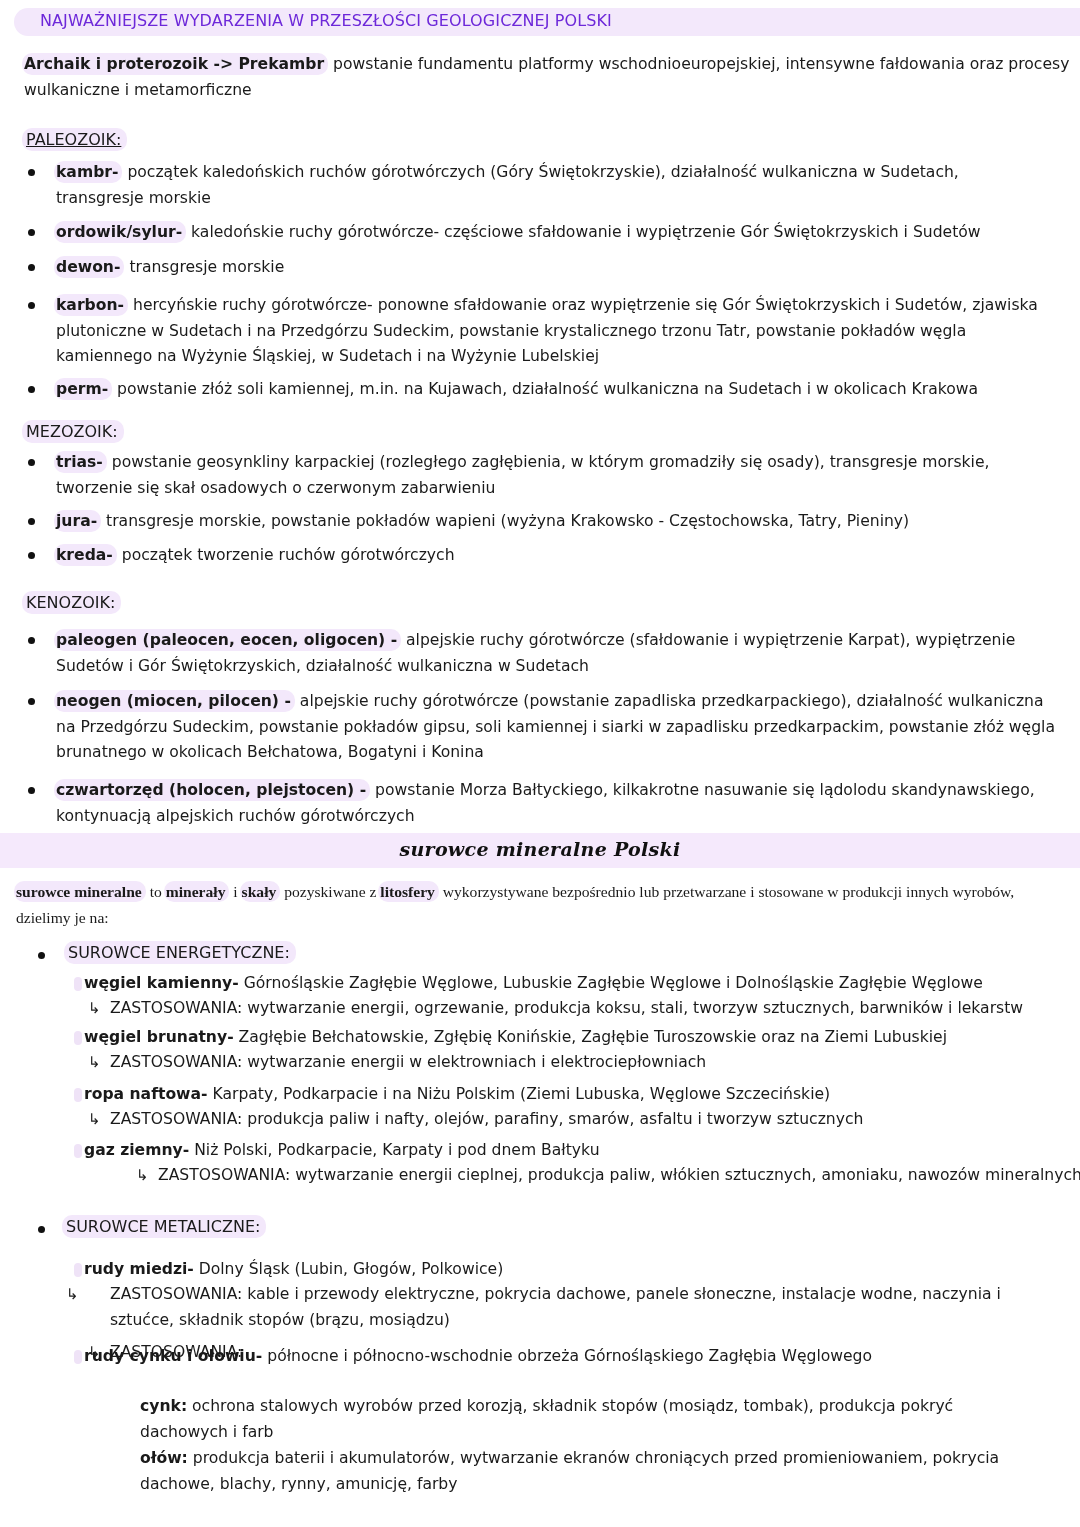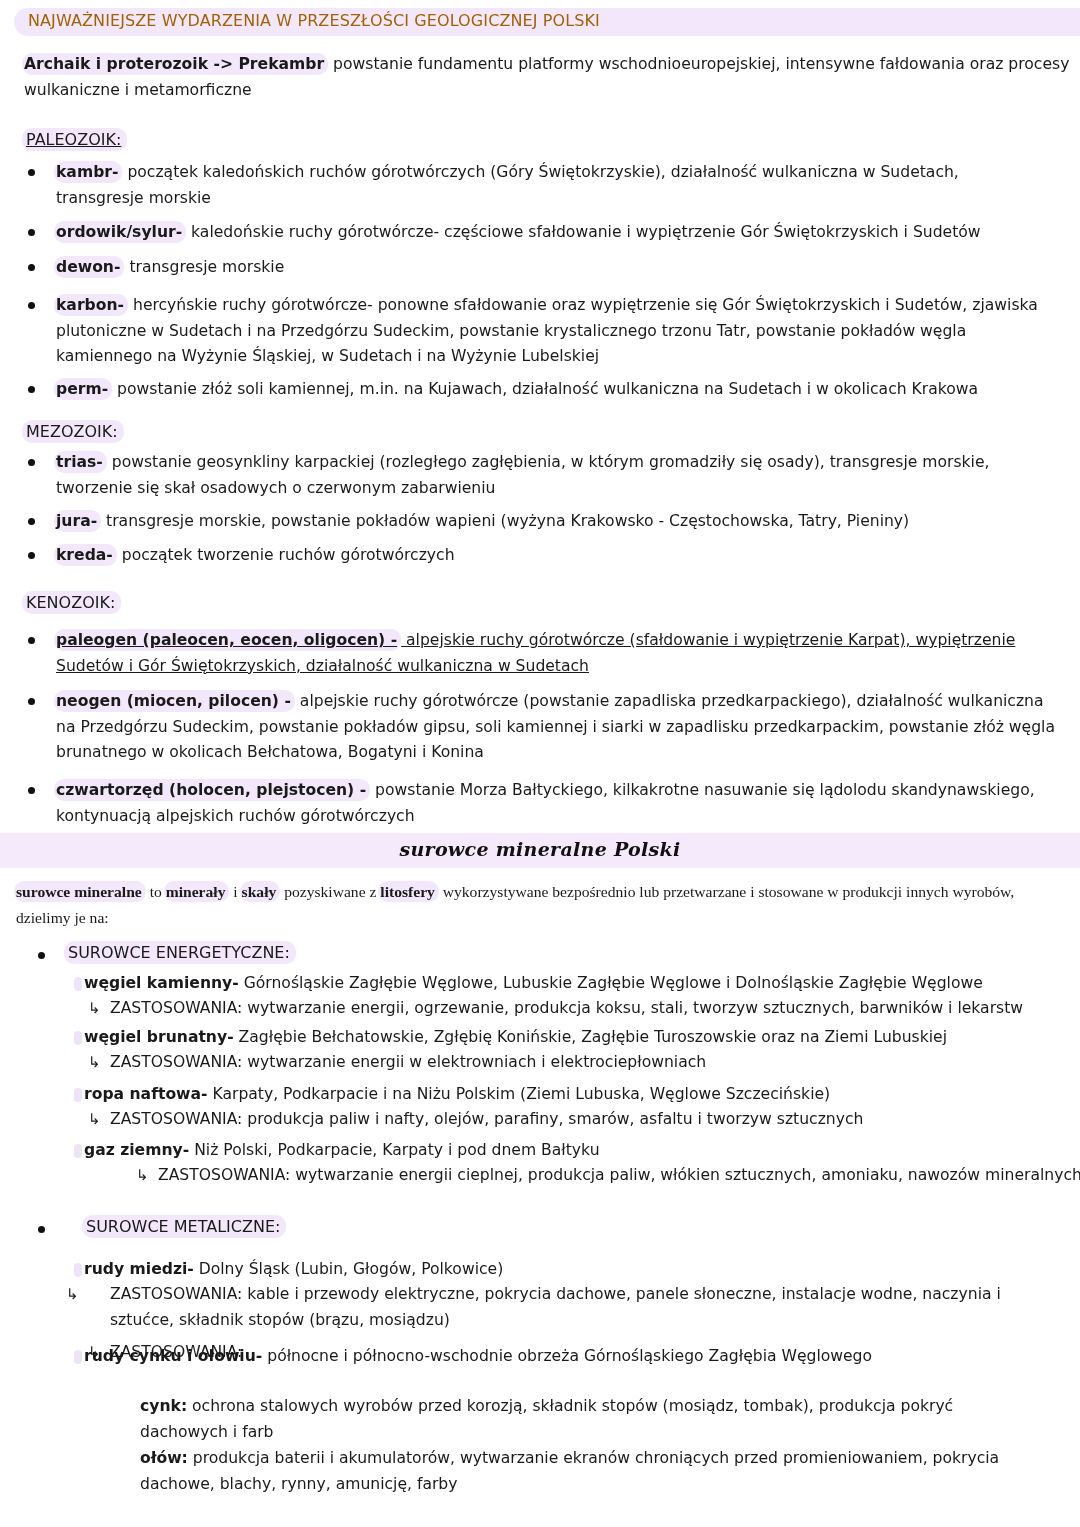--- a/index.html
+++ b/index.html
@@ -11,22 +11,22 @@
     font-family: "DejaVu Sans", sans-serif;
     color: #1a1a1a;
     font-size: 15.6px;
   }
   .abs { position: absolute; }
   .title-bar {
     left: 14px; top: 8px; width: 1080px; height: 28px;
     background: #f3e8fb; border-radius: 14px;
   }
   .title-text {
-    left: 28px; top: 11px; font-size: 16px; font-weight: normal; letter-spacing: 0.1px;
-    color: #a16207;
+    left: 40px; top: 11px; font-size: 16px; font-weight: normal; letter-spacing: 0.1px;
+    color: #6d28d9;
   }
   .p { line-height: 25.5px; }
   b, .bold { font-weight: bold; }
   .lead {
     background: #f3e8fb; border-radius: 10px; padding: 2px 4px 2px 2px; margin-left: -2px;
   }
   .sec-label {
     background: #f3e8fb; border-radius: 10px; padding: 2px 6px 2px 4px; margin-left: -4px;
     font-size: 16px;
   }
@@ -107,21 +107,21 @@
 <div class="bullet" style="left:28px; top:552px;"></div>
 <div class="item" style="top:543px;">
   <span class="lead bold">kreda-</span><span> początek tworzenie ruchów górotwórczych</span>
 </div>
 
 <div class="abs" style="left:26px; top:593px;">
   <span class="sec-label">KENOZOIK:</span>
 </div>
 
 <div class="bullet" style="left:28px; top:637px;"></div>
-<div class="item" style="top:628px; right:40px;text-decoration:underline;">
+<div class="item" style="top:628px; right:40px;">
   <span class="lead bold">paleogen (paleocen, eocen, oligocen) -</span><span> alpejskie ruchy górotwórcze (sfałdowanie i wypiętrzenie Karpat), wypiętrzenie Sudetów i Gór Świętokrzyskich, działalność wulkaniczna w Sudetach</span>
 </div>
 
 <div class="bullet" style="left:28px; top:698px;"></div>
 <div class="item" style="top:689px; right:20px;">
   <span class="lead bold">neogen (miocen, pilocen) -</span><span> alpejskie ruchy górotwórcze (powstanie zapadliska przedkarpackiego), działalność wulkaniczna na Przedgórzu Sudeckim, powstanie pokładów gipsu, soli kamiennej i siarki w zapadlisku przedkarpackim, powstanie złóż węgla brunatnego w okolicach Bełchatowa, Bogatyni i Konina</span>
 </div>
 
 <div class="bullet" style="left:28px; top:787px;"></div>
 <div class="item" style="top:778px; right:30px;">
@@ -166,21 +166,21 @@
 
 <div class="min-item" style="top:1138px;">
   <span class="dot-mark"></span>
   <span class="name">gaz ziemny-</span><span> Niż Polski, Podkarpacie, Karpaty i pod dnem Bałtyku</span>
 </div>
 <div class="use-line" style="top:1163px;margin-left:48px;">
   <span class="arrow">↳</span><span>ZASTOSOWANIA: wytwarzanie energii cieplnej, produkcja paliw, włókien sztucznych, amoniaku, nawozów mineralnych</span>
 </div>
 
 <div class="bullet" style="left:38px; top:1226px;"></div>
-<div class="abs" style="left:66px; top:1217px;margin-left:20px;">
+<div class="abs" style="left:66px; top:1217px;">
   <span class="sec-label">SUROWCE METALICZNE:</span>
 </div>
 
 <div class="min-item" style="top:1257px;">
   <span class="dot-mark"></span>
   <span class="name">rudy miedzi-</span><span> Dolny Śląsk (Lubin, Głogów, Polkowice)</span>
 </div>
 <div class="use-line" style="top:1282px; white-space:normal; right:40px; padding-left:22px; text-indent:-22px;">
   <span class="arrow">↳</span><span>ZASTOSOWANIA: kable i przewody elektryczne, pokrycia dachowe, panele słoneczne, instalacje wodne, naczynia i sztućce, składnik stopów (brązu, mosiądzu)</span>
 </div>

